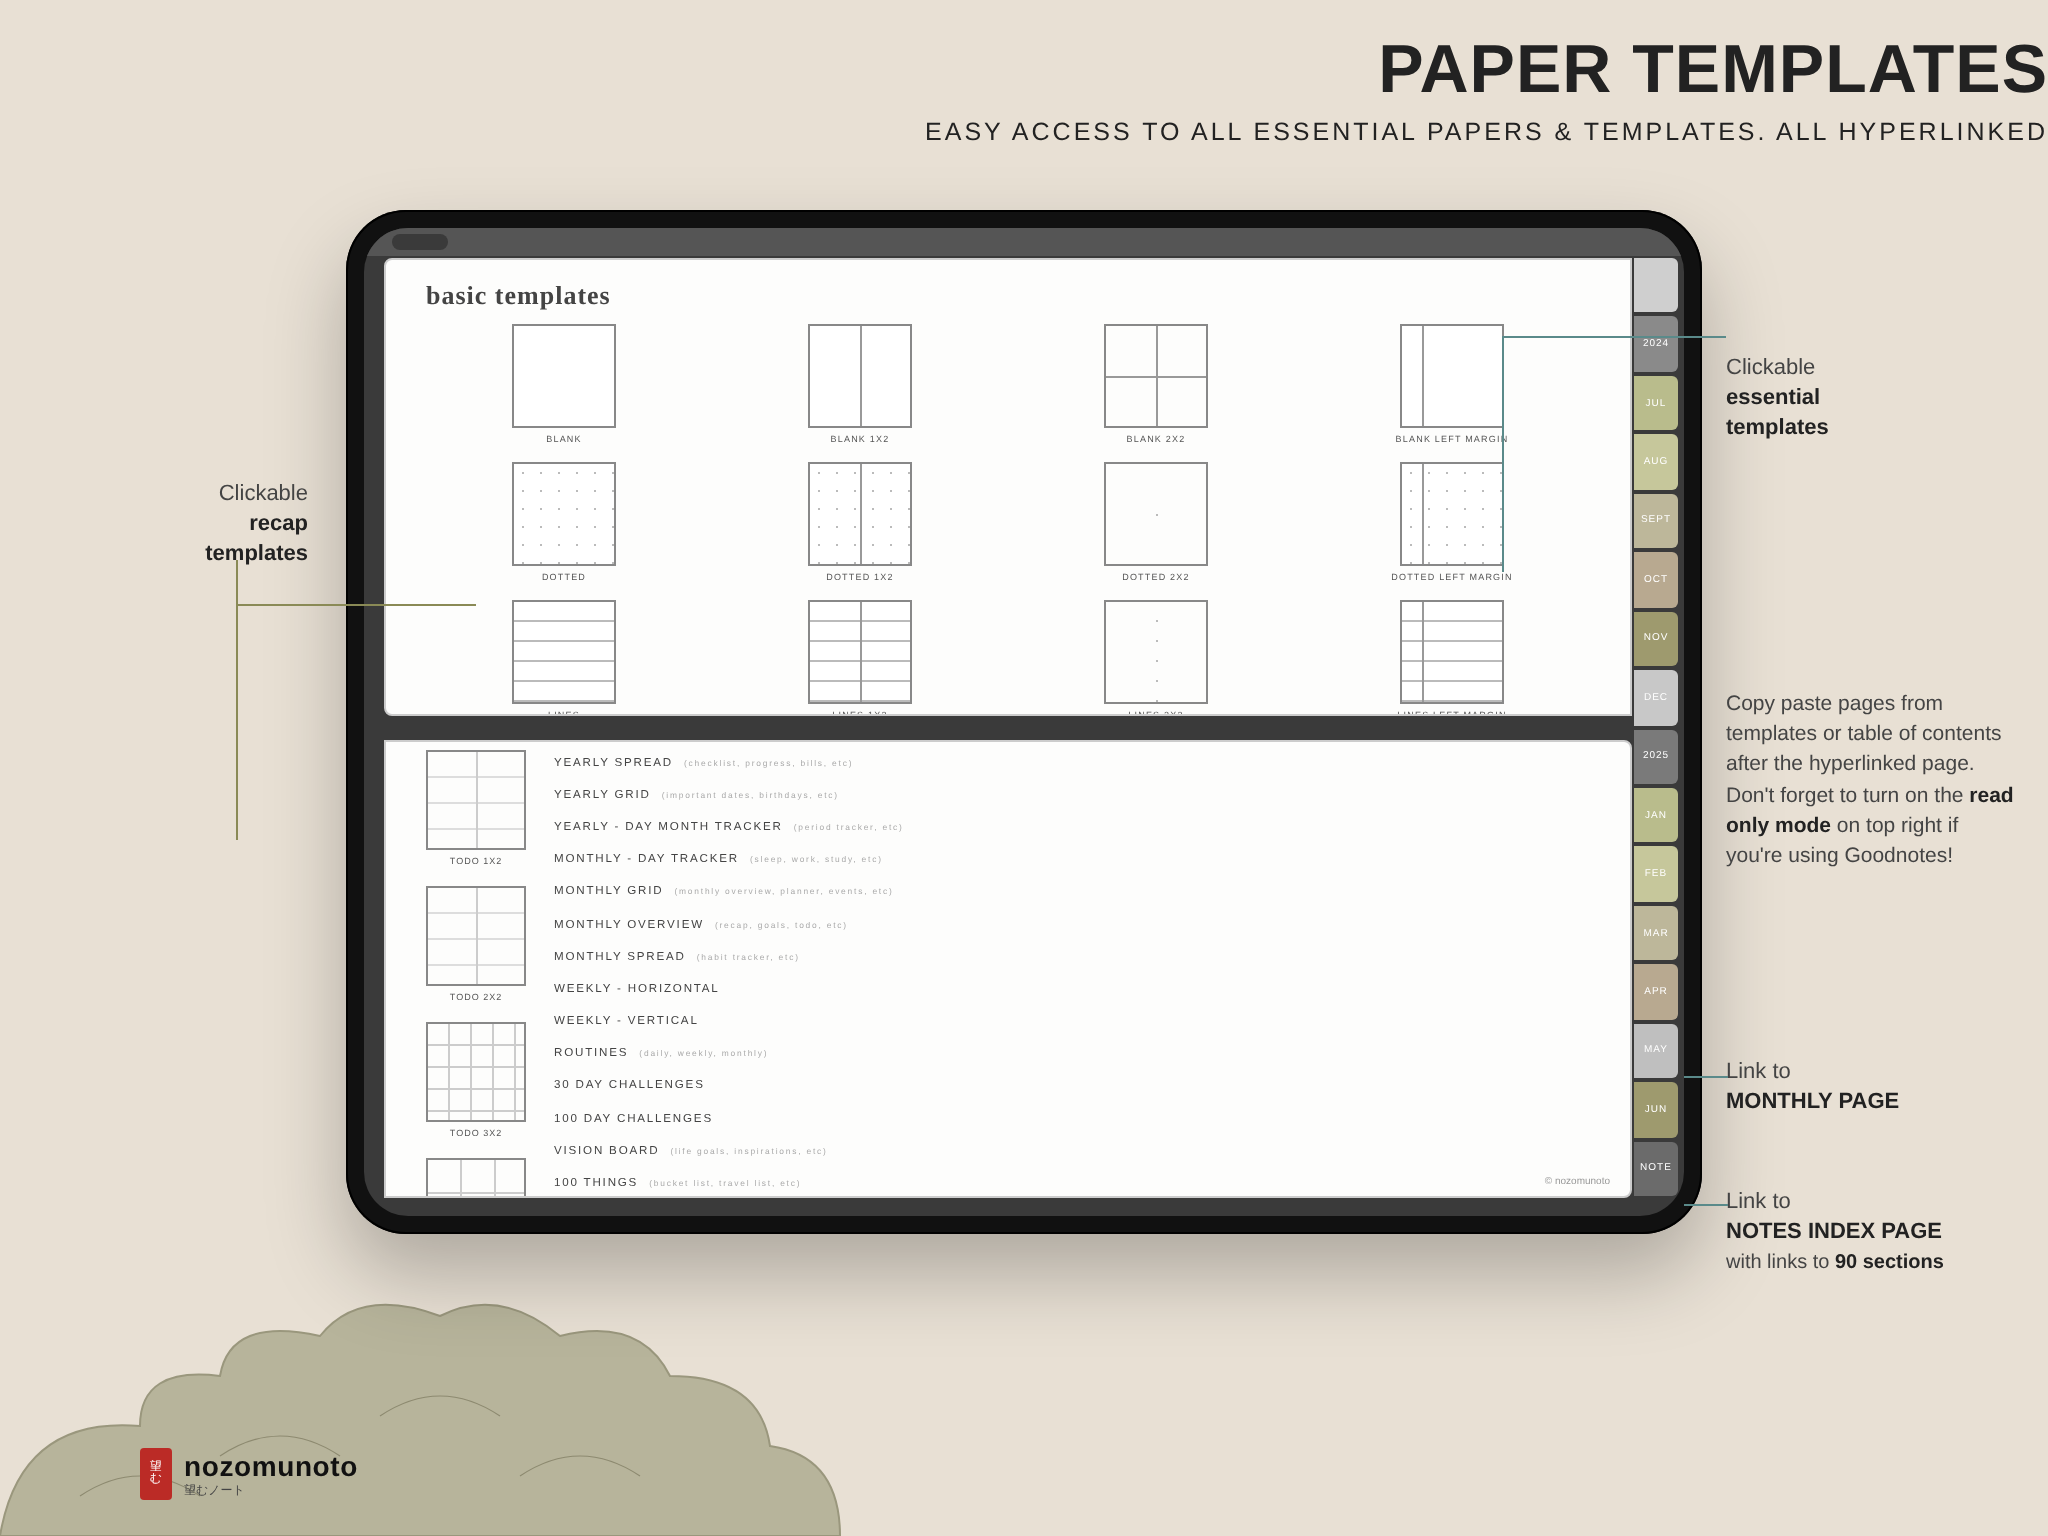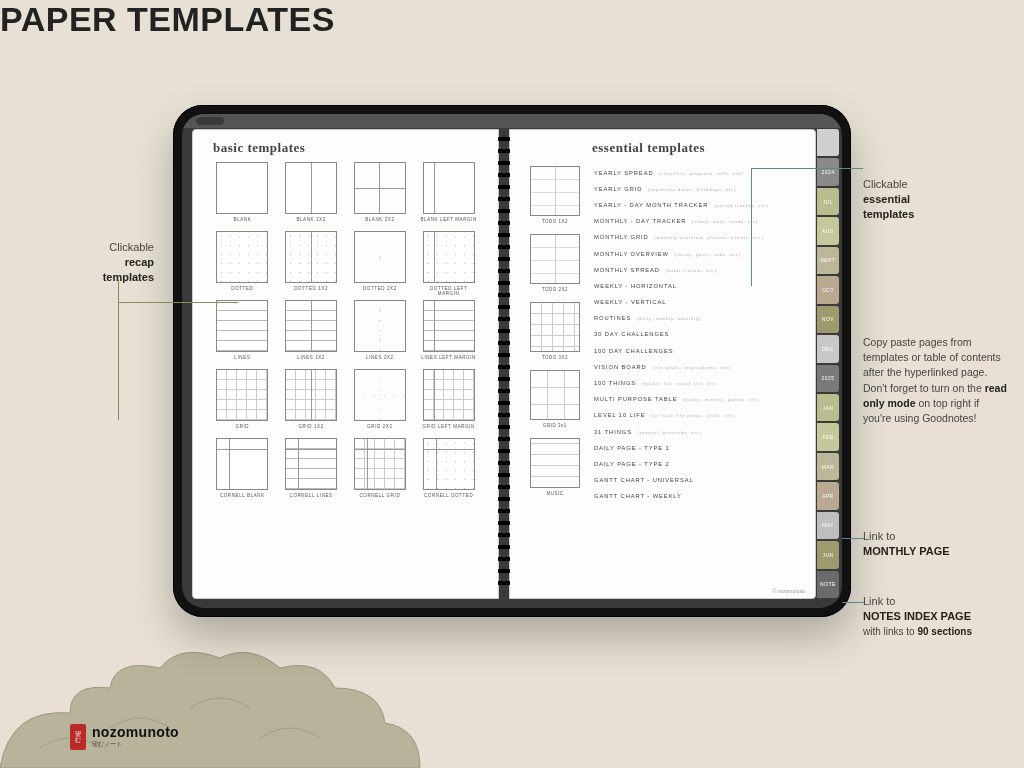--- a/index.html
+++ b/index.html
@@ -5,21 +5,21 @@
   * { box-sizing: border-box; margin: 0; padding: 0; }
   html, body { width: 1024px; height: 768px; overflow: hidden; }
   body {
     background: #e8e0d4;
     font-family: "Helvetica Neue", Arial, sans-serif;
     position: relative;
     color: #222;
   }
 
   
-  .header { text-align: left; }
+  .header { text-align: right; padding-top: 16px; }
   .title { font-size: 34px; font-weight: 900; letter-spacing: 0.5px; }
   .subtitle { font-size: 12.5px; font-weight: 500; letter-spacing: 1.5px; margin-top: 4px; }
 
   
   .tablet {
     position: absolute;
     left: 173px; top: 105px;
     width: 678px; height: 512px;
     background: #111;
     border-radius: 30px;
@@ -40,20 +40,21 @@
   }
   .pill {
     position: absolute; left: 14px; top: 3px; width: 28px; height: 8px;
     background: #3a3a3a; border-radius: 5px;
   }
 
   
   .spread {
     position: absolute; left: 10px; right: 26px; top: 15px; bottom: 9px;
     display: flex;
+    flex-direction: column;
   }
   .page {
     background: #fdfdfc;
     flex: 1;
     border: 1px solid #ccc;
     position: relative;
     overflow: hidden;
   }
   .page.left { border-top-left-radius: 4px; border-bottom-left-radius: 4px; }
   .page.right { border-top-right-radius: 4px; border-bottom-right-radius: 4px; }
@@ -138,21 +139,21 @@
   
   .cloud {
     position: absolute; bottom: 0; left: 0; width: 430px; height: 180px;
     pointer-events: none;
   }
   .cloud svg { width: 100%; height: 100%; }
 
   
   .brand {
     position: absolute; bottom: 18px; left: 70px;
-    display: flex; gap: 6px;
+    display: flex; align-items: center; gap: 6px;
   }
   .brand-seal {
     width: 16px; height: 26px; background: #bb2b26; border-radius: 2px;
     display: flex; flex-direction: column; align-items: center; justify-content: center;
     color: #fff; font-size: 6px; line-height: 1;
   }
   .brand-text { display: flex; flex-direction: column; }
   .brand-text .jp { font-size: 6px; color: #444; }
   .brand-text .en { font-size: 14px; font-weight: 800; letter-spacing: 0.3px; color: #111; }
 
@@ -188,20 +189,21 @@
     repeating-linear-gradient(to bottom, transparent 0 16px, #ccc 16px 17px),
     repeating-linear-gradient(to right, transparent 0 16px, #ccc 16px 17px); }
   .t-music { background-image: repeating-linear-gradient(to bottom, transparent 0 4px, #ccc 4px 5px, transparent 5px 11px); }
 
 </style>
 </head>
 <body>
 
 <div class="header">
   <div class="title">PAPER TEMPLATES</div>
+  <div class="subtitle">EASY ACCESS TO ALL ESSENTIAL PAPERS &amp; TEMPLATES. ALL HYPERLINKED</div>
 </div>
 
 <div class="cloud">
   <svg viewBox="0 0 430 180">
     <g fill="#b7b49b" stroke="#9a977d" stroke-width="1">
       <path d="M0,180 Q10,120 70,125 Q70,95 110,100 Q115,70 160,80 Q180,55 220,70 Q250,55 280,80 Q320,70 335,100 Q380,100 385,135 Q420,140 420,180 Z"></path>
     </g>
     <g fill="none" stroke="#8d8a70" stroke-width="0.6">
       <path d="M40,160 q30,-20 60,0"></path>
       <path d="M110,140 q30,-20 60,0"></path>
@@ -351,21 +353,20 @@
             <div class="tpl">
               <div class="thumb t-cornell t-dotted"></div>
               <div class="tpl-label">CORNELL DOTTED</div>
             </div>
           </div>
       </div>
 
       <div class="spiral"></div>
 
       <div class="page right">
-        <div class="page-title" style="padding-left:82px">essential templates</div>
         <div class="right-body">
           <div class="preview-col" id="preview-col">
               <div>
                 <div class="pthumb t-todo"></div>
                 <div class="plabel">TODO 1X2</div>
               </div>
               <div>
                 <div class="pthumb t-todo t-split-4"></div>
                 <div class="plabel">TODO 2X2</div>
               </div>
@@ -417,21 +418,21 @@
   <b>recap</b><br>
   <b>templates</b>
 </div>
 
 <div class="callout right" style="top:177px">
   <span>Clickable</span><br>
   <b>essential</b><br>
   <b>templates</b>
 </div>
 
-<div class="callout right" style="top:335px; font-size:10.5px; line-height:1.45;">
+<div class="callout right" style="top:345px; font-size:10.5px; line-height:1.45;">
   Copy paste pages from templates or table of contents after the hyperlinked page. Don't forget to turn on the <b>read only mode</b> on top right if you're using Goodnotes!
 </div>
 
 <div class="callout right" style="top:529px">
   <span>Link to</span><br>
   <b>MONTHLY PAGE</b>
 </div>
 
 <div class="callout right" style="top:594px">
   <span>Link to</span><br>

